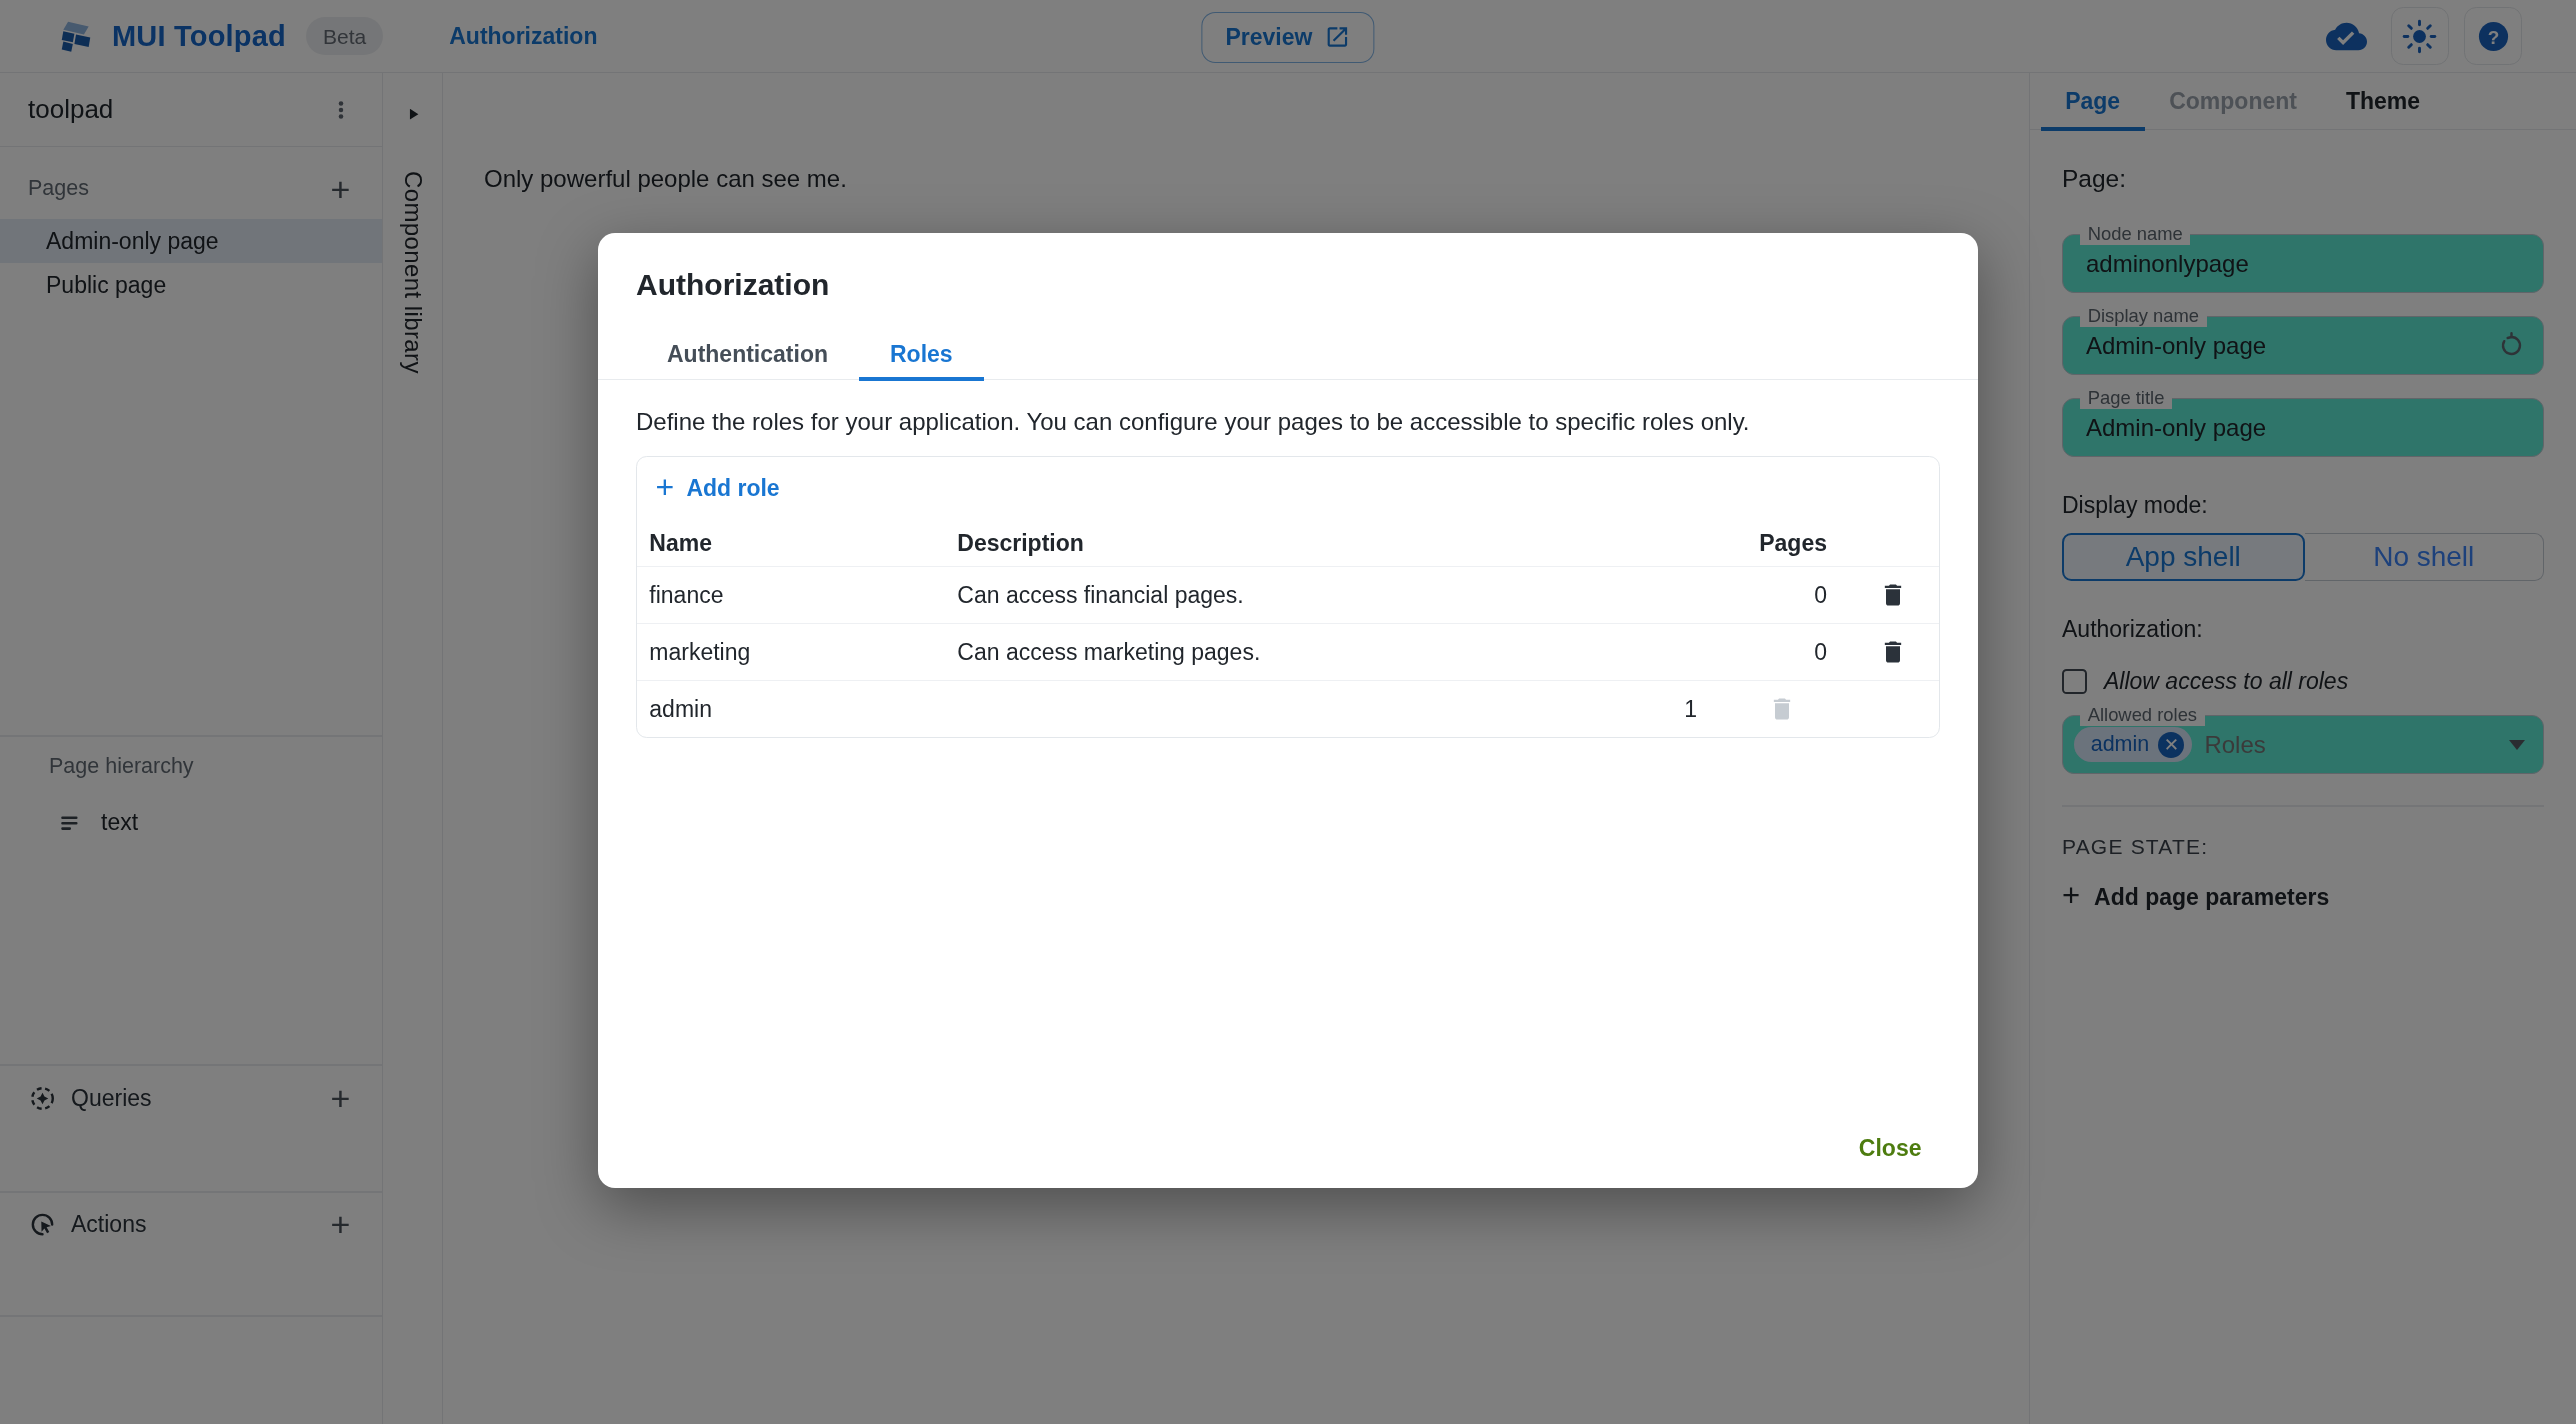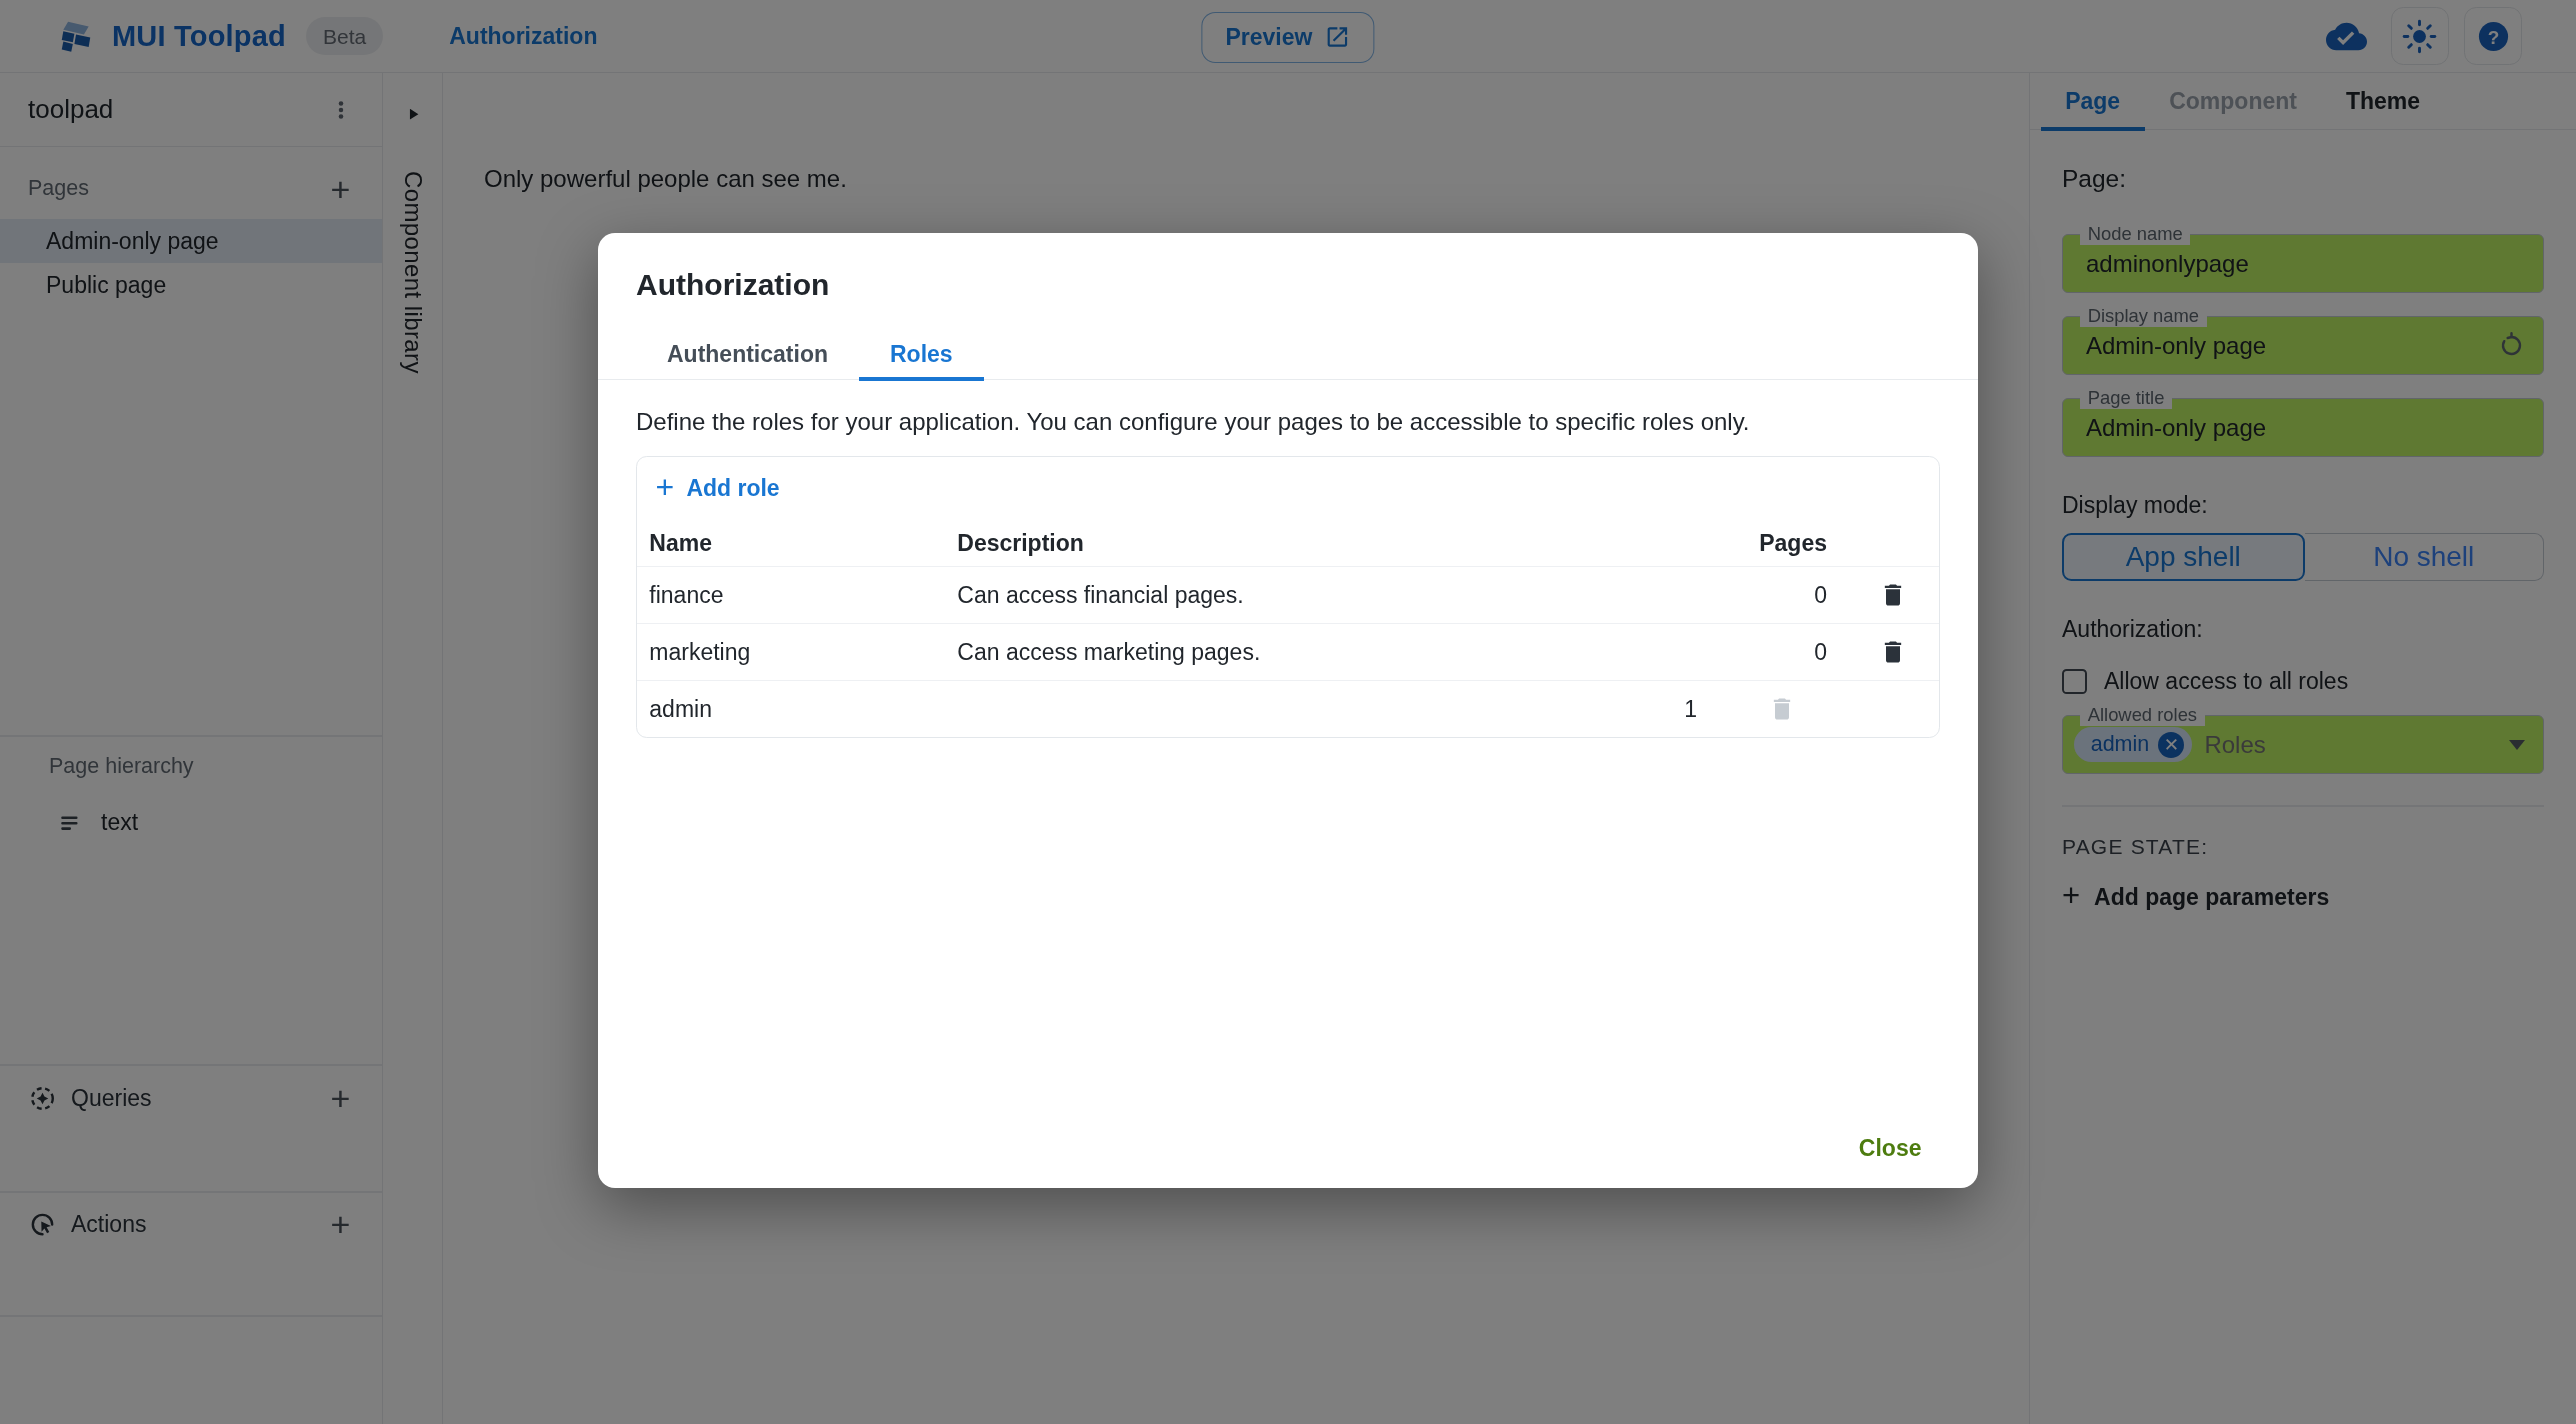--- a/index.html
+++ b/index.html
@@ -45,31 +45,31 @@
   
   .inspector{position:absolute;top:73px;right:0;width:547px;bottom:0;border-left:1.5px solid #e6e9ec;box-sizing:border-box;background:#fff;}
   .insp-tabs{height:57px;display:flex;align-items:stretch;padding-left:10.7px;border-bottom:1.5px solid #e6e9ec;box-sizing:border-box;}
   .insp-tab{position:relative;display:flex;align-items:center;padding:0 24.5px;font-size:23px;font-weight:600;cursor:pointer;}
   .insp-tab.active{color:#1976d2;}
   .insp-tab.active::after{content:"";position:absolute;left:0;right:0;bottom:-1.5px;height:3.8px;background:#1976d2;}
   .insp-tab.muted{color:#9aa2ac;}
   .insp-tab.plain{color:#21262c;}
   .insp-body{padding:0 32px;}
   .insp-heading{margin-top:35px;font-size:24.5px;font-weight:500;color:#21262c;}
-  .field{position:relative;margin-top:41px;height:59px;border:1.5px solid #c3cad3;border-radius:6px;box-sizing:border-box;display:flex;align-items:center;background:#bef264;}
+  .field{position:relative;margin-top:41px;height:59px;border:1.5px solid #c3cad3;border-radius:12px;box-sizing:border-box;display:flex;align-items:center;background:#5eead4;}
   .field + .field{margin-top:23px;}
   .field .flabel{position:absolute;top:-12.3px;left:17px;background:#fff;padding:0 7.7px;font-size:18.4px;color:#5d666f;}
   .field input{border:none;outline:none;background:transparent;font-family:"Liberation Sans","DejaVu Sans",sans-serif;font-size:24px;color:#21262c;padding:0 0 0 23px;flex:1;min-width:0;}
   .field .reset{margin:0 17px 0 6.1px;cursor:pointer;display:flex;}
   .group-label{margin-top:35px;font-size:23px;color:#21262c;}
   .toggle-group{margin-top:14px;display:flex;height:48px;}
   .toggle-btn{flex:1;display:flex;align-items:center;justify-content:center;font-size:28px;box-sizing:border-box;cursor:pointer;}
   .toggle-btn.on{border:2.3px solid #1976d2;border-radius:9.2px;color:#1976d2;background:rgba(25,118,210,.07);z-index:1;}
   .toggle-btn.off{border:1.5px solid #c3cad3;border-left:none;border-radius:0 9.2px 9.2px 0;color:#3b82f6;}
-  .check-row{margin-top:23px;display:flex;align-items:center;gap:17px;height:31px;}
+  .check-row{margin-top:23px;display:flex;align-items:center;gap:17px;height:31px;font-style:italic;}
   .checkbox{width:25px;height:25px;border:2.3px solid #434b54;border-radius:4.6px;box-sizing:border-box;cursor:pointer;background:#fff;}
   .check-label{font-size:23px;color:#21262c;}
   .roles-field{margin-top:18.4px;}
   .chip{display:flex;align-items:center;gap:9.2px;background:#d7e6f8;border-radius:766px;padding:4.6px 7.7px 4.6px 17px;margin-left:10.7px;cursor:default;}
   .chip .chip-label{font-size:21.5px;color:#1764c0;font-weight:500;}
   .chip .chip-x{width:26px;height:26px;border-radius:50%;background:#1764c0;color:#fff;font-size:18.4px;display:flex;align-items:center;justify-content:center;cursor:pointer;line-height:1;}
   .roles-field input{padding-left:12.3px;}
   .caret{width:0;height:0;border-left:8.4px solid transparent;border-right:8.4px solid transparent;border-top:10.7px solid #555b63;margin-right:18.4px;cursor:pointer;}
   .insp-divider{margin:31px 0 0 0;height:1.5px;background:#e8ebee;}
   .ps-label{margin-top:28px;font-size:21px;letter-spacing:1.2px;color:#3a414a;}

